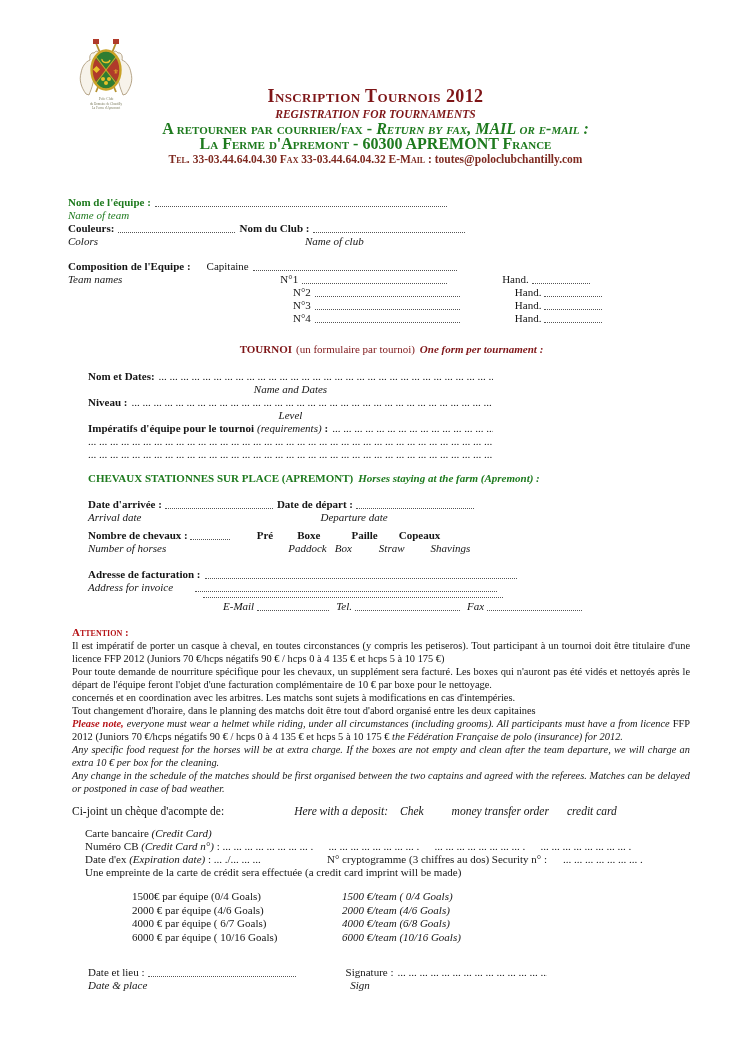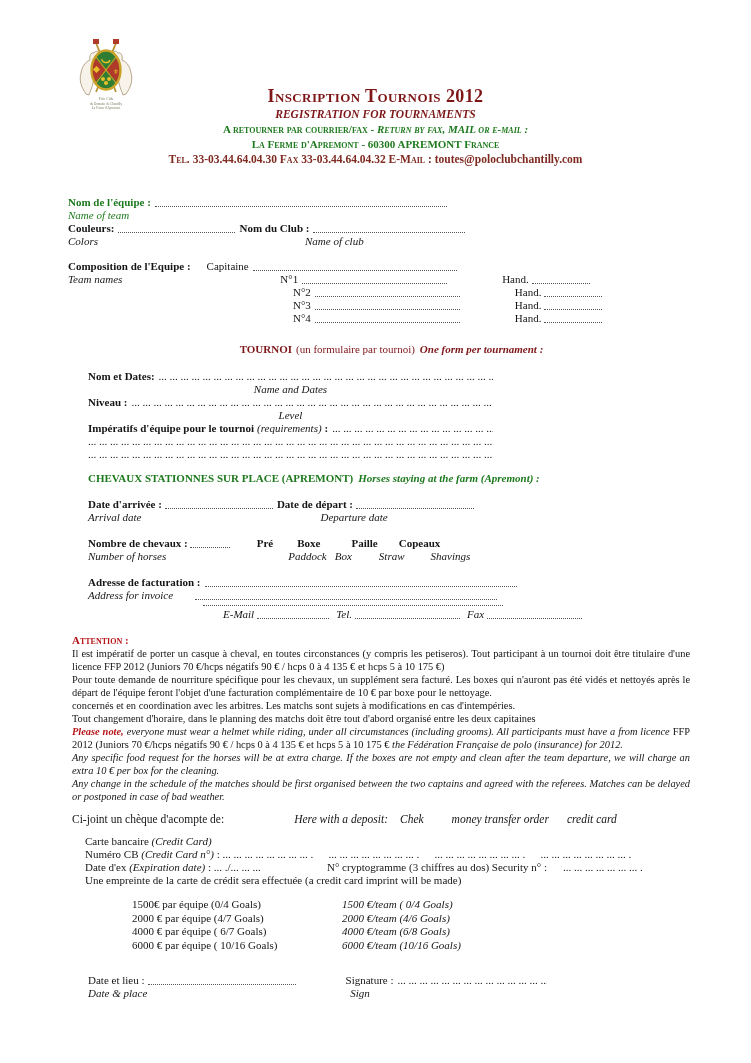--- a/index.html
+++ b/index.html
@@ -2,21 +2,21 @@
 <html><head>
 <meta charset="utf-8">
 <style>
   html,body{margin:0;padding:0;background:#ffffff;}
   .page{position:relative;width:751px;height:1063px;background:#fff;overflow:hidden;
         font-family:"Liberation Serif","DejaVu Serif",serif;font-size:11px;color:#151515;}
   .logo{position:absolute;left:64px;top:34px;width:84px;height:84px;}
   .header{text-align:center;padding-top:86px;line-height:14px;}
   .title{font-size:18px;font-weight:bold;font-variant:small-caps;color:#7e1517;letter-spacing:.4px;line-height:20px;}
   .subtitle{font-size:11.5px;font-style:italic;font-weight:bold;color:#7e1517;margin-top:1px;}
-  .hgreen{color:#1e7a1e;font-weight:bold;font-variant:small-caps;font-size:11px;margin-top:1px;}
+  .hgreen{color:#1e7a1e;font-weight:bold;font-variant:small-caps;font-size:16px;margin-top:1px;}
   .contact{color:#7e2a20;font-weight:bold;margin-top:1px;font-size:11.5px;}
   .contact .num{font-weight:bold;}
   .sc{font-variant:small-caps;}
   .b{font-weight:bold;}.i{font-style:italic;}
   .g{color:#1e7a1e;text-align:right;}.m{color:#7e1517;}.r{color:#b61418;}
   .content{padding:30px 56px 0 68px;}
   .row{display:flex;align-items:flex-end;line-height:13px;}
   .row>span{white-space:pre;}
   .ld{display:inline-block;border-bottom:1.2px dotted #555;height:3px;margin-bottom:2px;flex:none;}
   .fd{overflow:hidden;white-space:nowrap;display:inline-block;flex:none;}
@@ -181,21 +181,21 @@
       <div class="row" style="margin-top:13px">
         <span class="b">Date d'arrivée :</span>
         <span class="ld" style="width:108px;margin-left:3px"></span>
         <span class="b" style="margin-left:4px">Date de départ :</span>
         <span class="ld" style="width:118px;margin-left:3px"></span>
       </div>
       <div class="row">
         <span class="i">Arrival date</span>
         <span class="i" style="margin-left:179px">Departure date</span>
       </div>
-      <div class="row" style="margin-top:13px">
+      <div class="row" style="margin-top:5px">
         <span class="b">Nombre de chevaux :</span>
         <span class="ld" style="width:40px;margin-left:2px"></span>
         <span class="b" style="margin-left:27px">Pré</span>
         <span class="b" style="margin-left:24px">Boxe</span>
         <span class="b" style="margin-left:31px">Paille</span>
         <span class="b" style="margin-left:21px">Copeaux</span>
       </div>
       <div class="row">
         <span class="i">Number of horses</span>
         <span class="i" style="margin-left:122px">Paddock</span>
@@ -268,21 +268,21 @@
         <span>Une empreinte de la carte de crédit sera effectuée (a credit card imprint will be made)</span>
       </div>
     </div>
 
     <div class="prices">
       <div class="prow">
         <span class="fr">1500€ par équipe (0/4 Goals)</span>
         <span class="i">1500 €/team ( 0/4 Goals)</span>
       </div>
       <div class="prow">
-        <span class="fr">2000 € par équipe (4/7 Goals)</span>
+        <span class="fr">2000 € par équipe (4/6 Goals)</span>
         <span class="i">2000 €/team (4/6 Goals)</span>
       </div>
       <div class="prow">
         <span class="fr">4000 € par équipe ( 6/7 Goals)</span>
         <span class="i">4000 €/team (6/8 Goals)</span>
       </div>
       <div class="prow">
         <span class="fr">6000 € par équipe ( 10/16 Goals)</span>
         <span class="i">6000 €/team (10/16 Goals)</span>
       </div>

